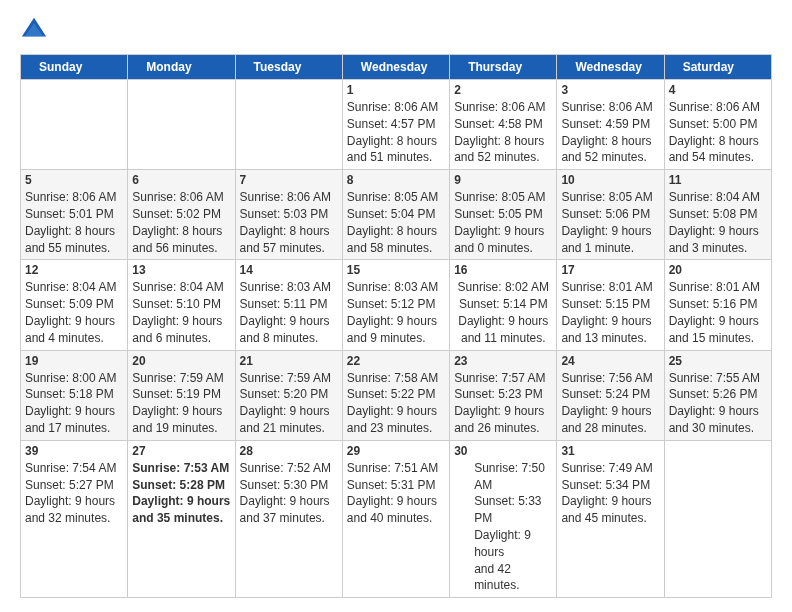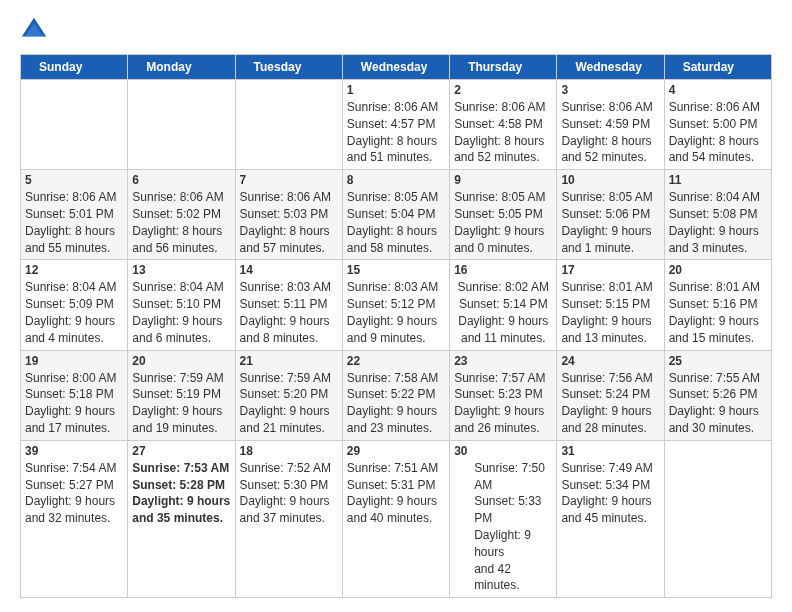--- a/index.html
+++ b/index.html
@@ -329,21 +329,21 @@
 and 32 minutes.</div>
           </td>
           <td>
             <div class="day-number">27</div>
             <div class="day-info" style="white-space: pre-line; font-weight: bold;">Sunrise: 7:53 AM
 Sunset: 5:28 PM
 Daylight: 9 hours
 and 35 minutes.</div>
           </td>
           <td>
-            <div class="day-number">18</div>
+            <div class="day-number">28</div>
             <div class="day-info" style="white-space: pre-line;">Sunrise: 7:52 AM
 Sunset: 5:30 PM
 Daylight: 9 hours
 and 37 minutes.</div>
           </td>
           <td>
             <div class="day-number">29</div>
             <div class="day-info" style="white-space: pre-line;">Sunrise: 7:51 AM
 Sunset: 5:31 PM
 Daylight: 9 hours

